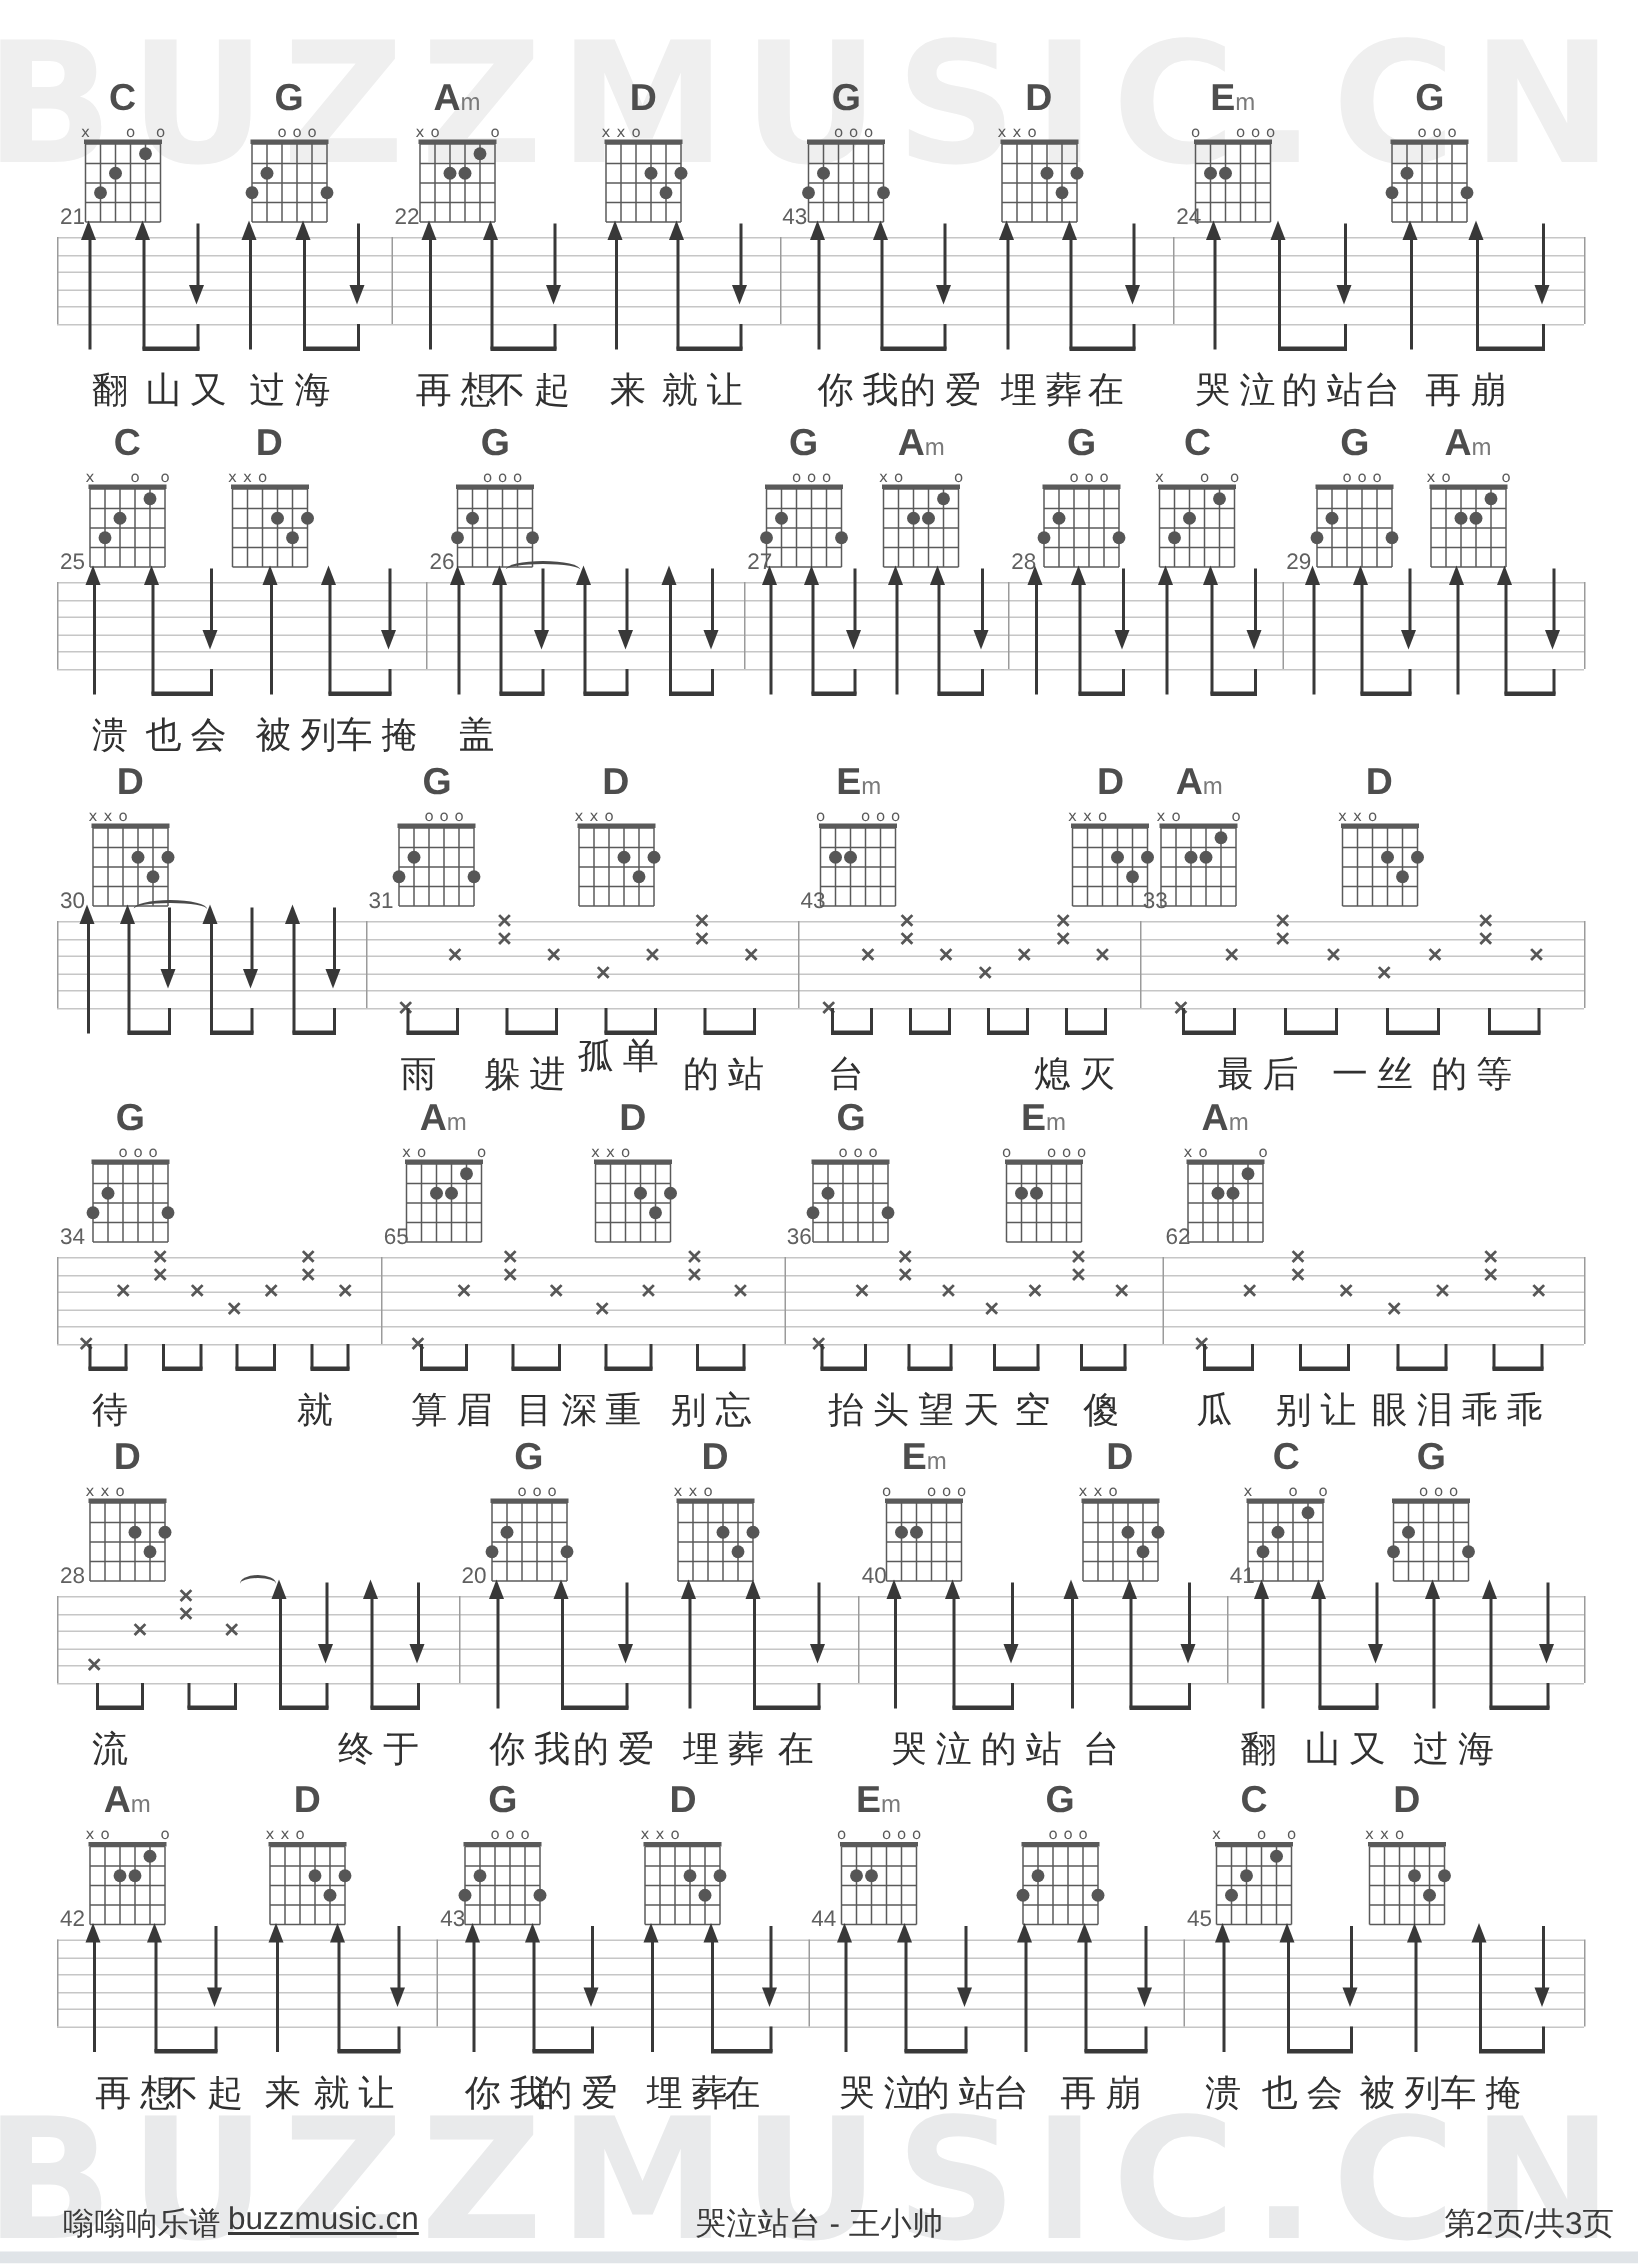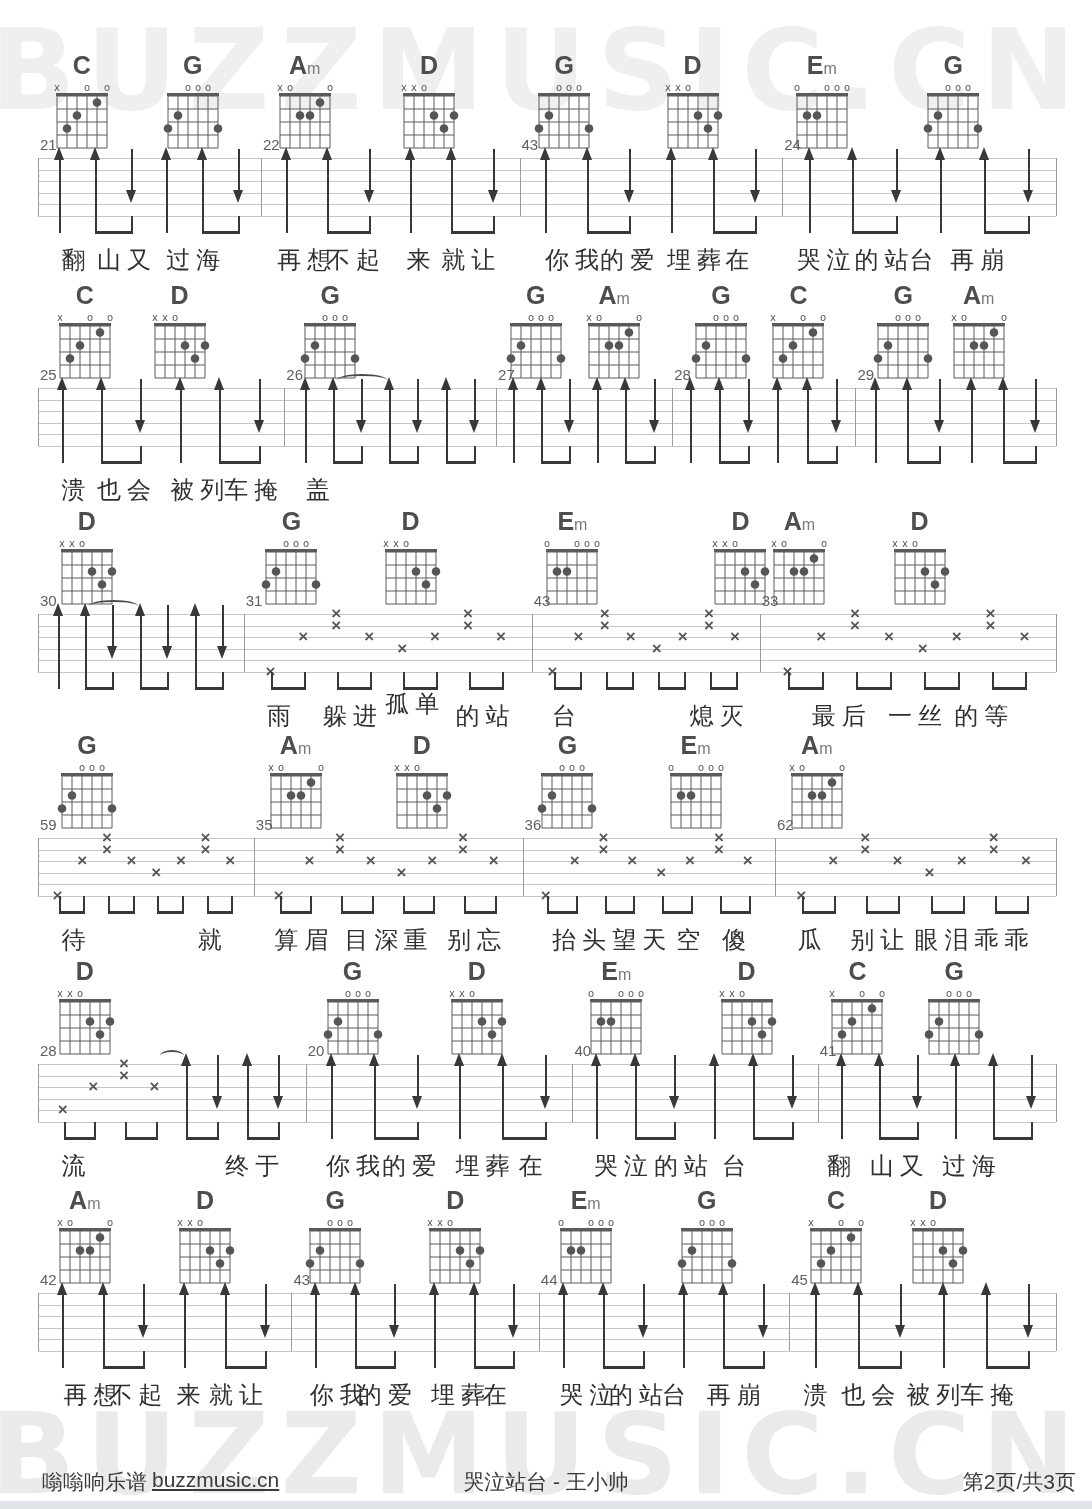--- a/index.html
+++ b/index.html
@@ -870,22 +870,22 @@
       <div class="staff-line" style="left: 38px; top: 117.5px; width: 1018px; height: 1px;"></div>
       <div class="staff-line" style="left: 38px; top: 129px; width: 1018px; height: 1px;"></div>
       <div class="staff-line" style="left: 38px; top: 140.5px; width: 1018px; height: 1px;"></div>
       <div class="staff-line" style="left: 38px; top: 152px; width: 1018px; height: 1px;"></div>
       <div class="staff-line" style="left: 38px; top: 163.5px; width: 1018px; height: 1px;"></div>
       <div class="barline" style="left: 38px; top: 106px; width: 1px; height: 57.5px;"></div>
       <div class="barline" style="left: 253.816px; top: 106px; width: 1px; height: 57.5px;"></div>
       <div class="barline" style="left: 522.568px; top: 106px; width: 1px; height: 57.5px;"></div>
       <div class="barline" style="left: 775.032px; top: 106px; width: 1px; height: 57.5px;"></div>
       <div class="barline" style="left: 1056px; top: 106px; width: 1px; height: 57.5px;"></div>
-      <div class="measure-number" style="left: 40px; top: 84px;">59</div>
-      <div class="measure-number" style="left: 255.816px; top: 84px;">35</div>
+      <div class="measure-number" style="left: 40px; top: 84px;">34</div>
+      <div class="measure-number" style="left: 255.816px; top: 84px;">65</div>
       <div class="measure-number" style="left: 524.568px; top: 84px;">36</div>
       <div class="measure-number" style="left: 777.032px; top: 84px;">62</div>
       <div class="chord-name" style="left: 41.864px; top: 0px; width: 90px;"><span>G</span></div>
       <div class="chord-svg" style="left: 54.864px; top: 28px;"><svg width="64" height="72" viewBox="0 0 64 72">
           <text x="27" y="11" font-size="10" fill="#5a5a5a" text-anchor="middle" font-family="DejaVu Sans, sans-serif">o</text>
           <text x="37" y="11" font-size="10" fill="#5a5a5a" text-anchor="middle" font-family="DejaVu Sans, sans-serif">o</text>
           <text x="47" y="11" font-size="10" fill="#5a5a5a" text-anchor="middle" font-family="DejaVu Sans, sans-serif">o</text>
           <rect x="6" y="13" width="52" height="3" fill="#5a5a5a"></rect>
           <line x1="7" y1="16" x2="57" y2="16" stroke="#5a5a5a" stroke-width="1"></line>
           <line x1="7" y1="29" x2="57" y2="29" stroke="#5a5a5a" stroke-width="1"></line>

